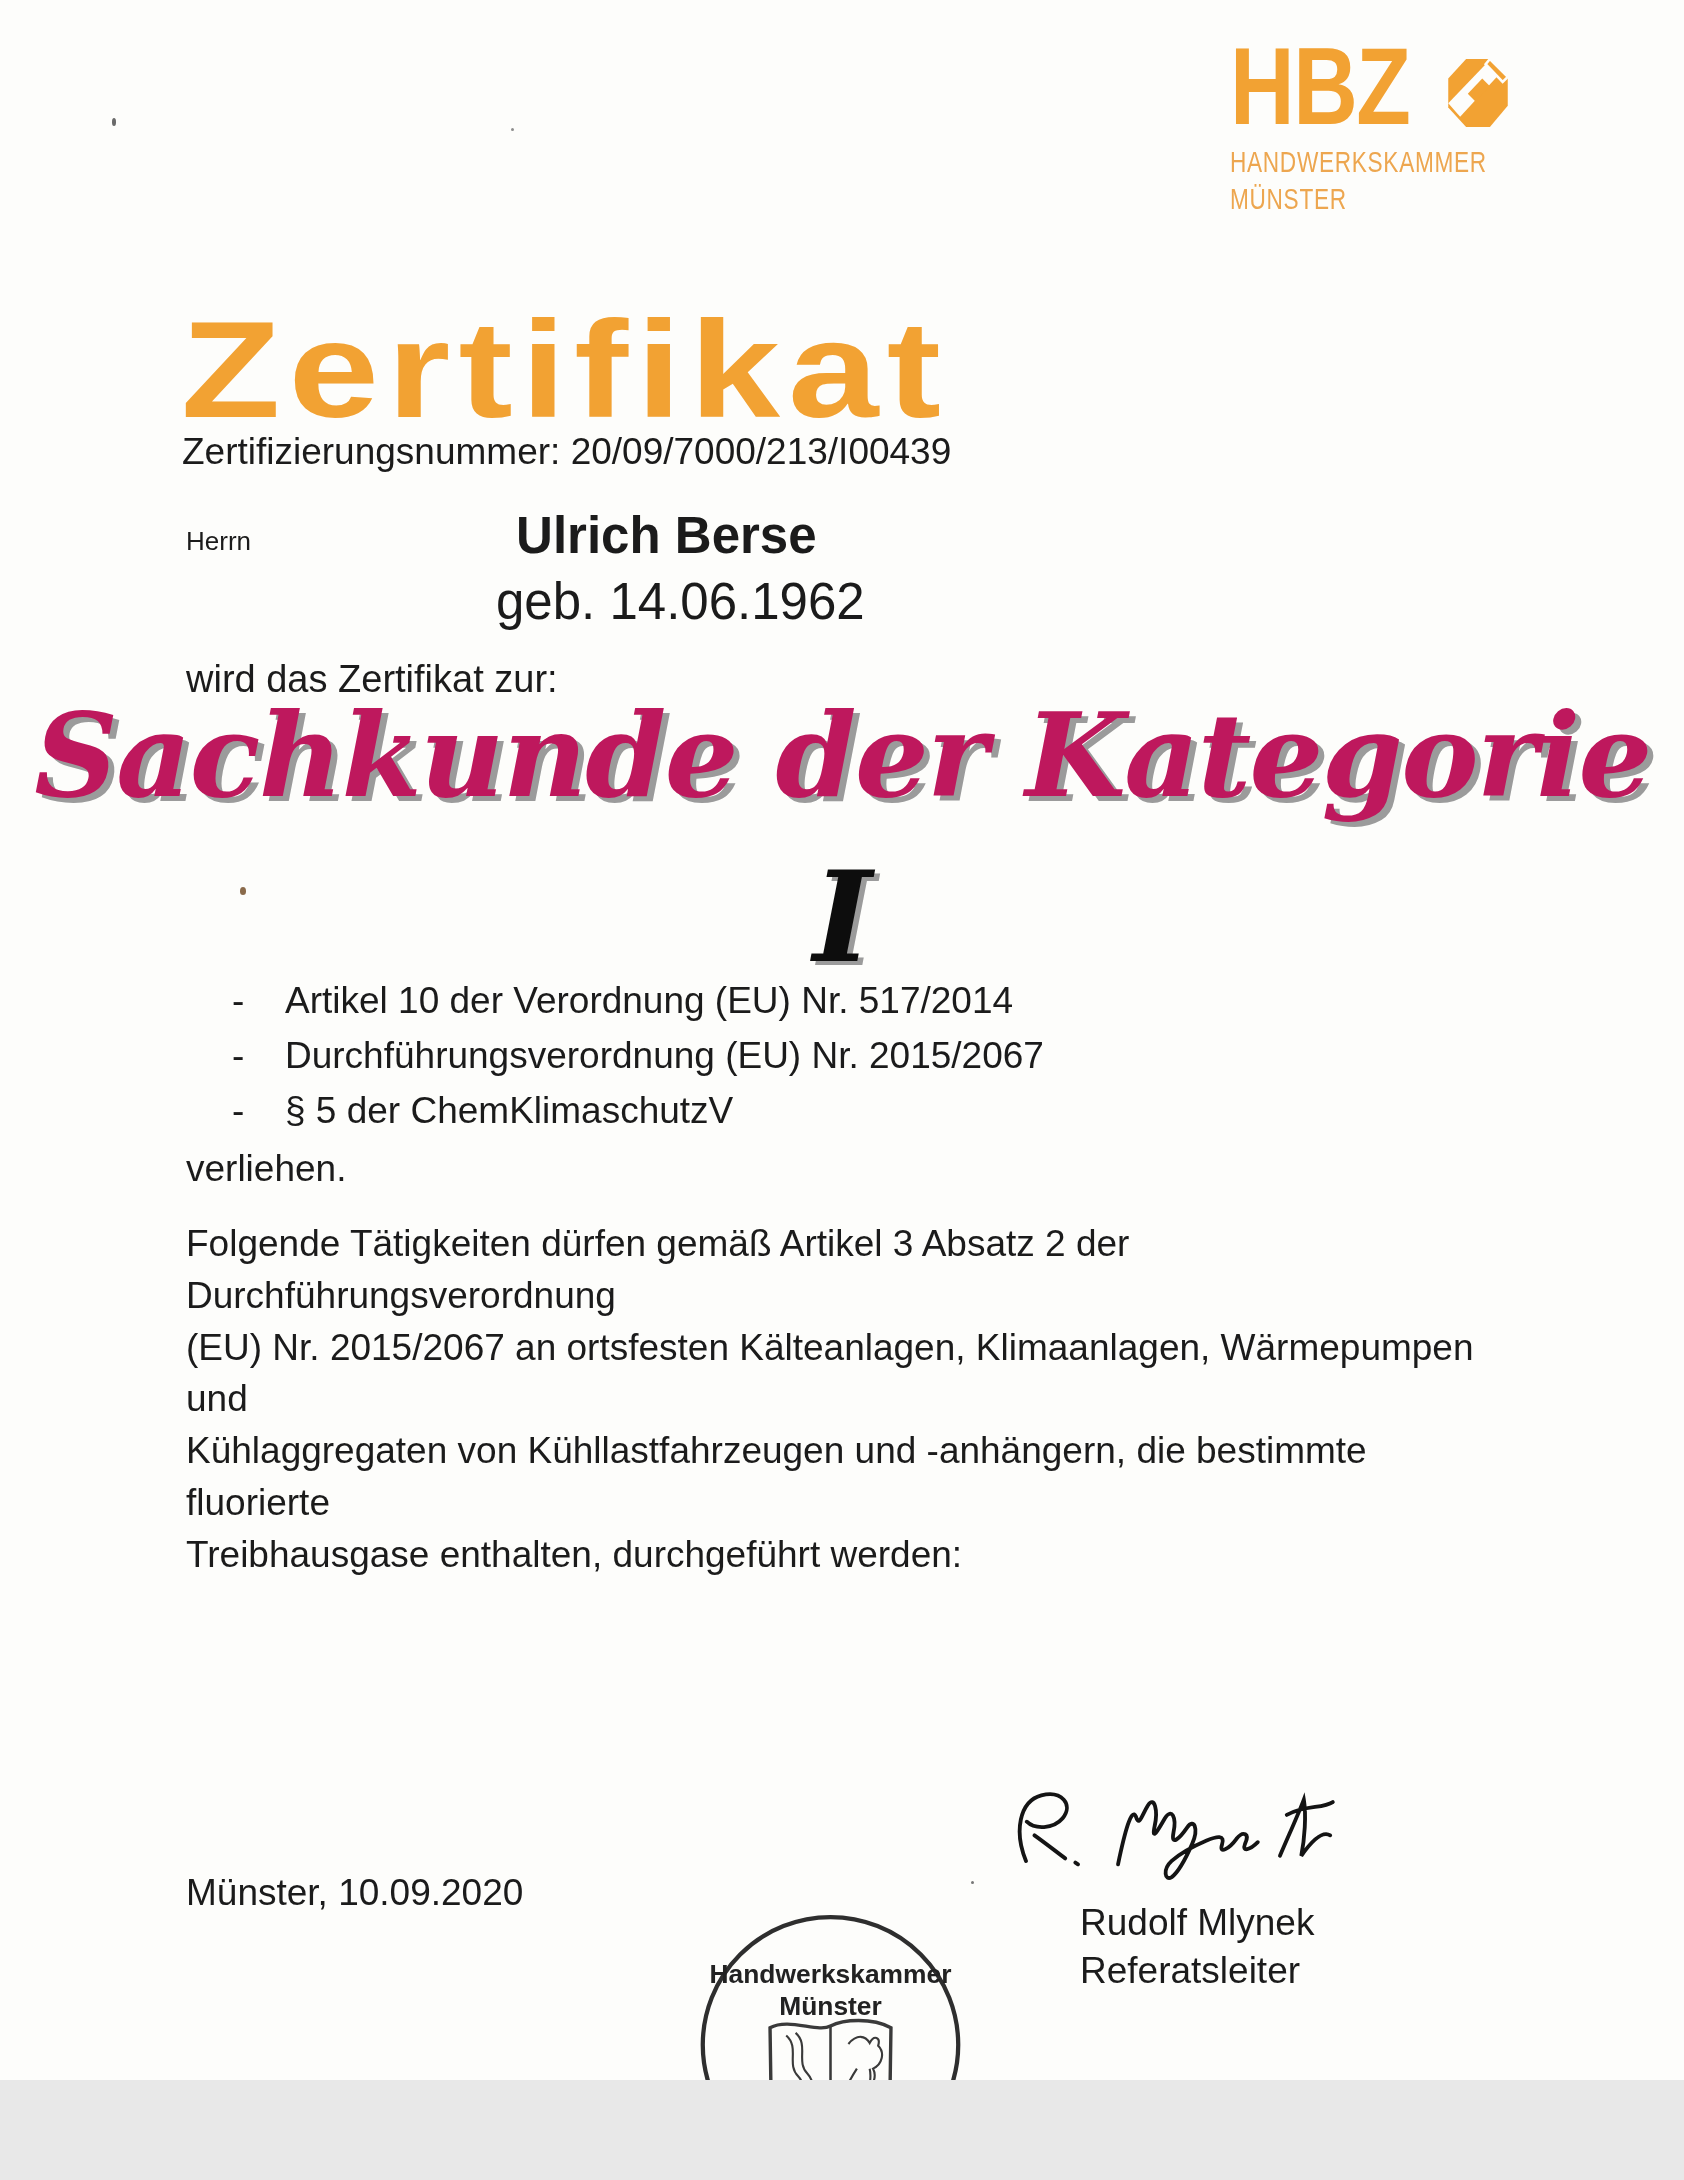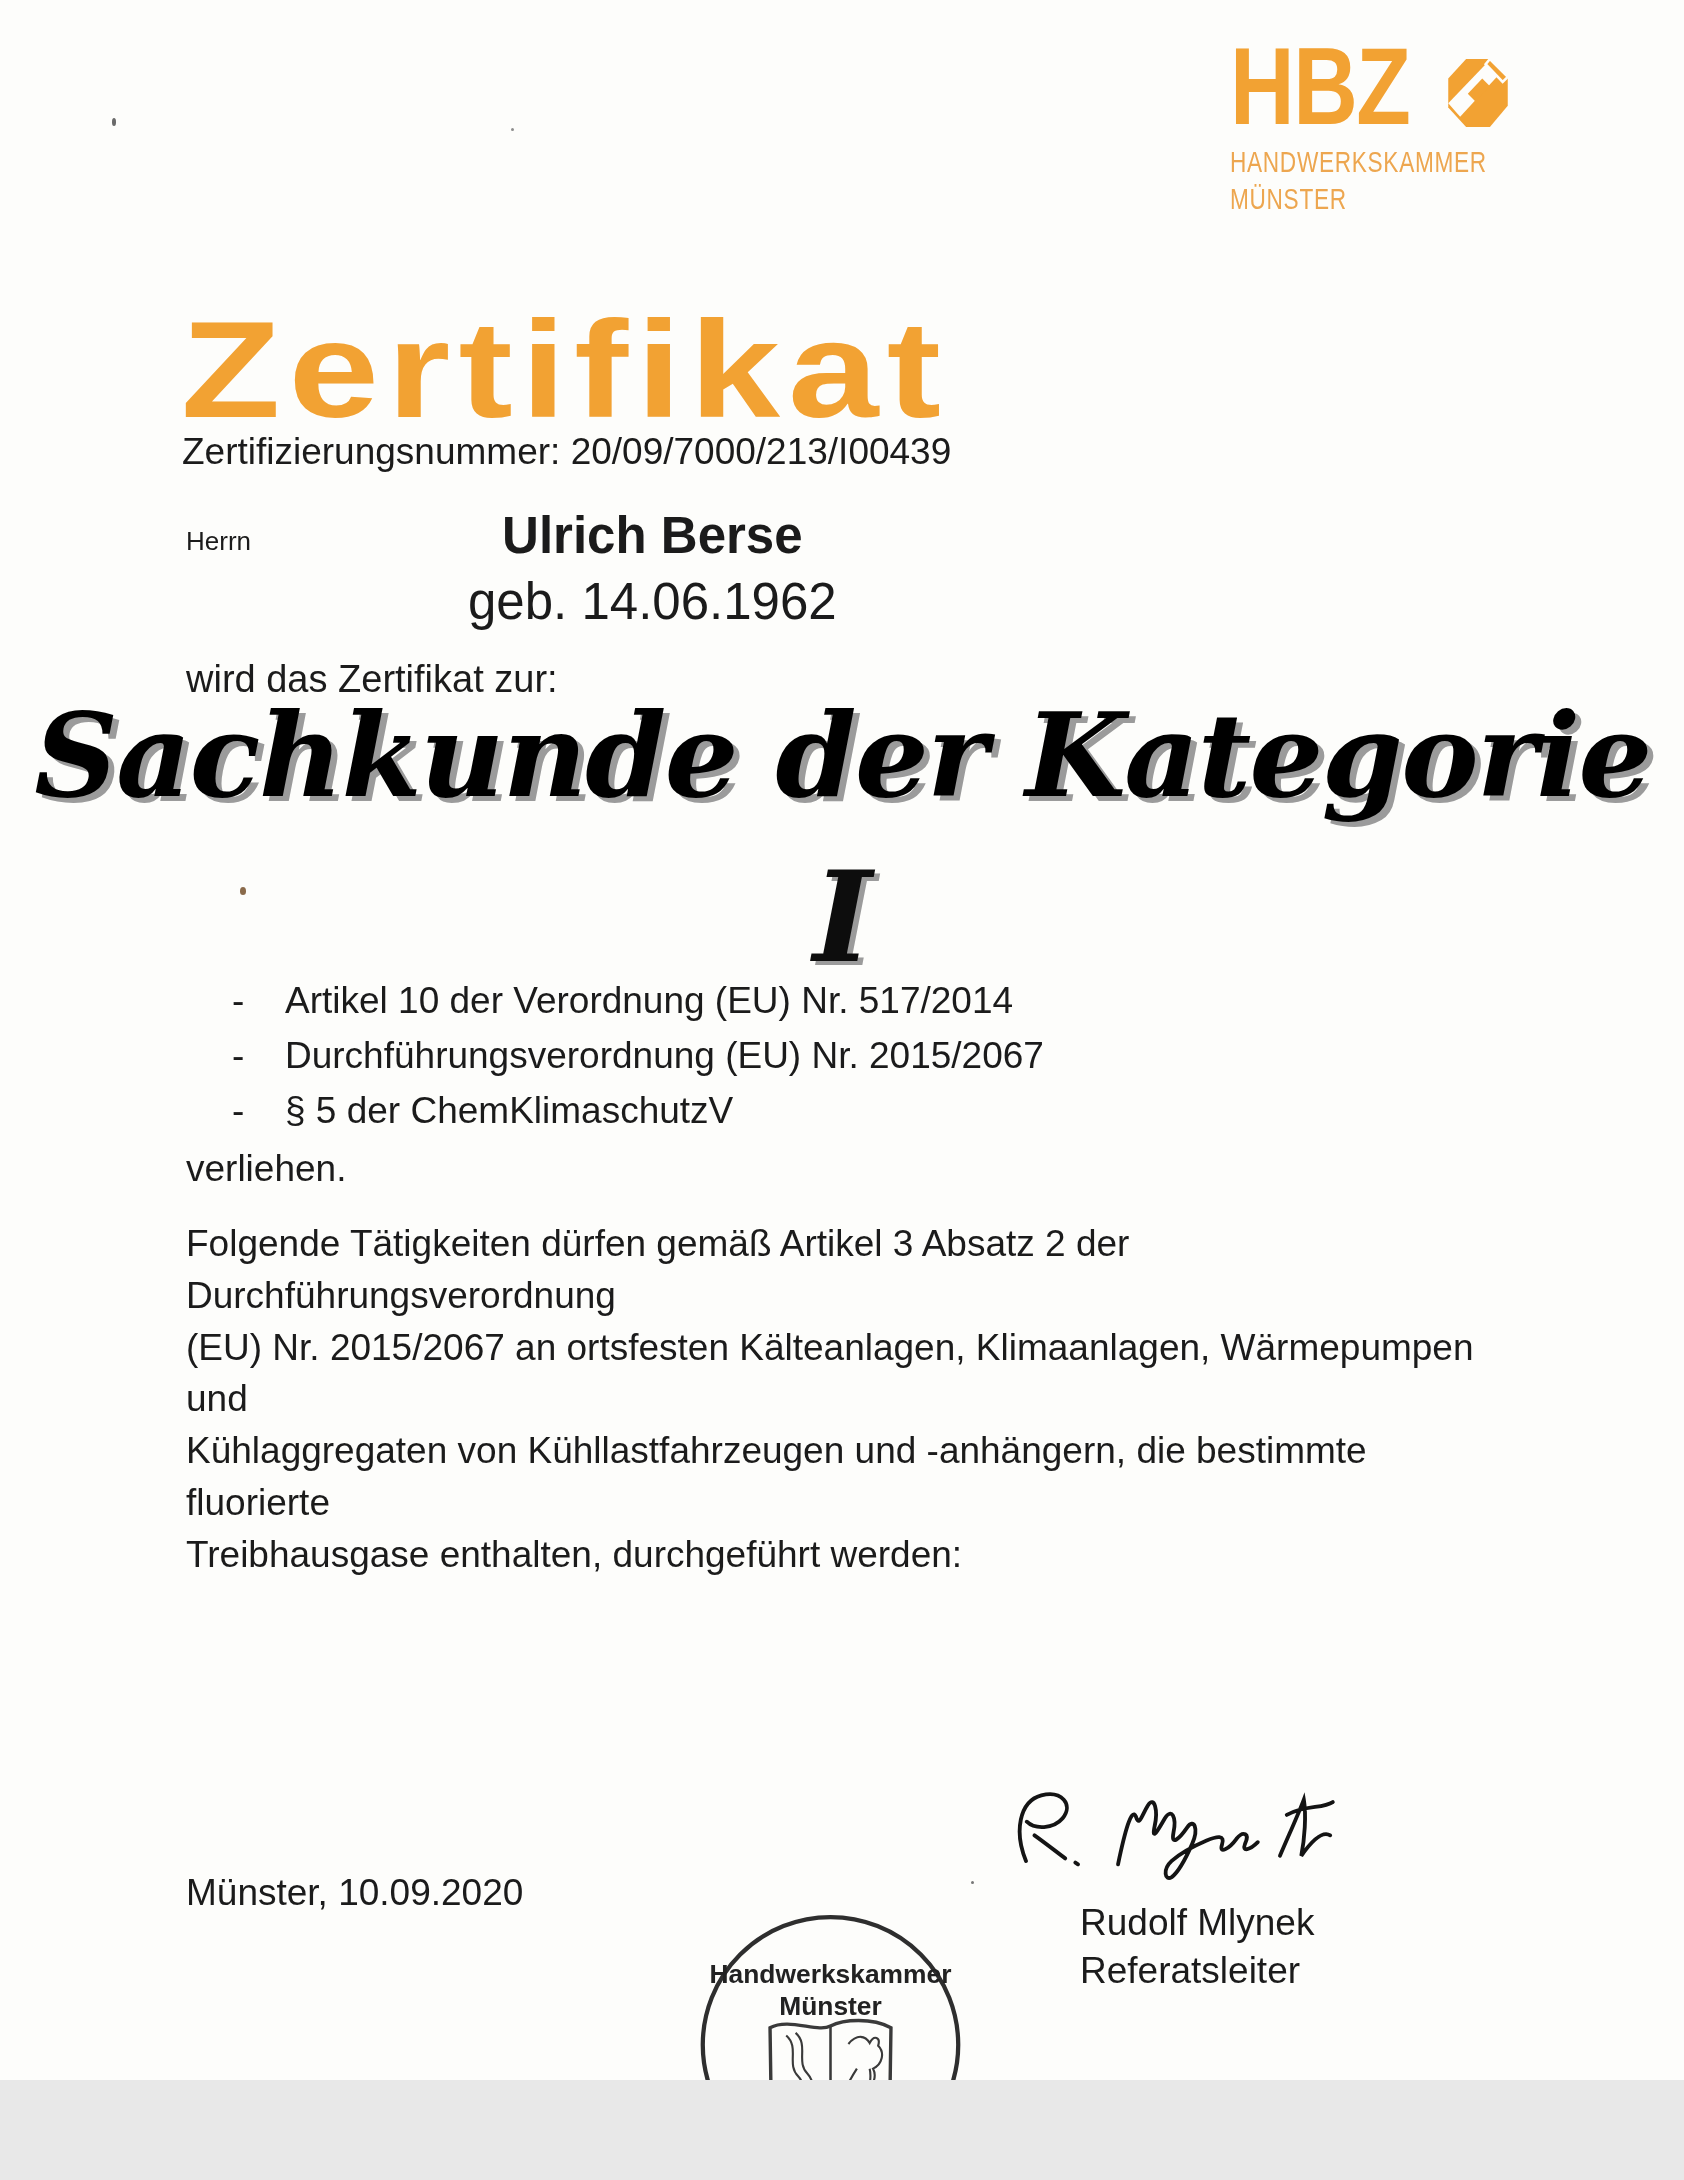--- a/index.html
+++ b/index.html
@@ -27,27 +27,27 @@
     position:absolute;left:181px;top:307px;
     font-size:138px;font-weight:bold;line-height:.9;color:#F2A233;
     letter-spacing:6.8px;transform:scaleX(1.18);transform-origin:left top;
     white-space:nowrap;
   }
   .cert-number{position:absolute;left:182px;top:431px;font-size:37px;white-space:nowrap;}
   
   .salutation{position:absolute;left:186px;top:526px;font-size:26px;}
   .name-block{position:absolute;left:468px;top:508px;}
   .name{font-size:51px;font-weight:bold;line-height:1.1;text-align:center;}
-  .birth{font-size:51px;line-height:1.1;margin-top:10.2px;}
+  .birth{font-size:51px;line-height:1.1;margin-top:10.2px;margin-left:28px;}
   .lead-in{position:absolute;left:186px;top:658px;font-size:38px;}
   
   .award-line{
     position:absolute;left:0;top:692px;width:1685px;text-align:center;
     font-family:"DejaVu Serif",serif;font-style:italic;font-weight:bold;
-    font-size:116px;line-height:1.1;color:#000000;
+    font-size:116px;line-height:1.1;color:#be185d;
     text-shadow:6px 5.1px 0 #9b9b9b;
     letter-spacing:-1.7px;white-space:nowrap;
   }
   .award-cat{
     position:absolute;left:0;top:854px;width:1685px;text-align:center;
     font-family:"DejaVu Serif",serif;font-style:italic;font-weight:bold;
     font-size:126px;line-height:1;color:#0d0d0d;
     text-shadow:5.1px 4.3px 0 #9b9b9b;
   }
   

